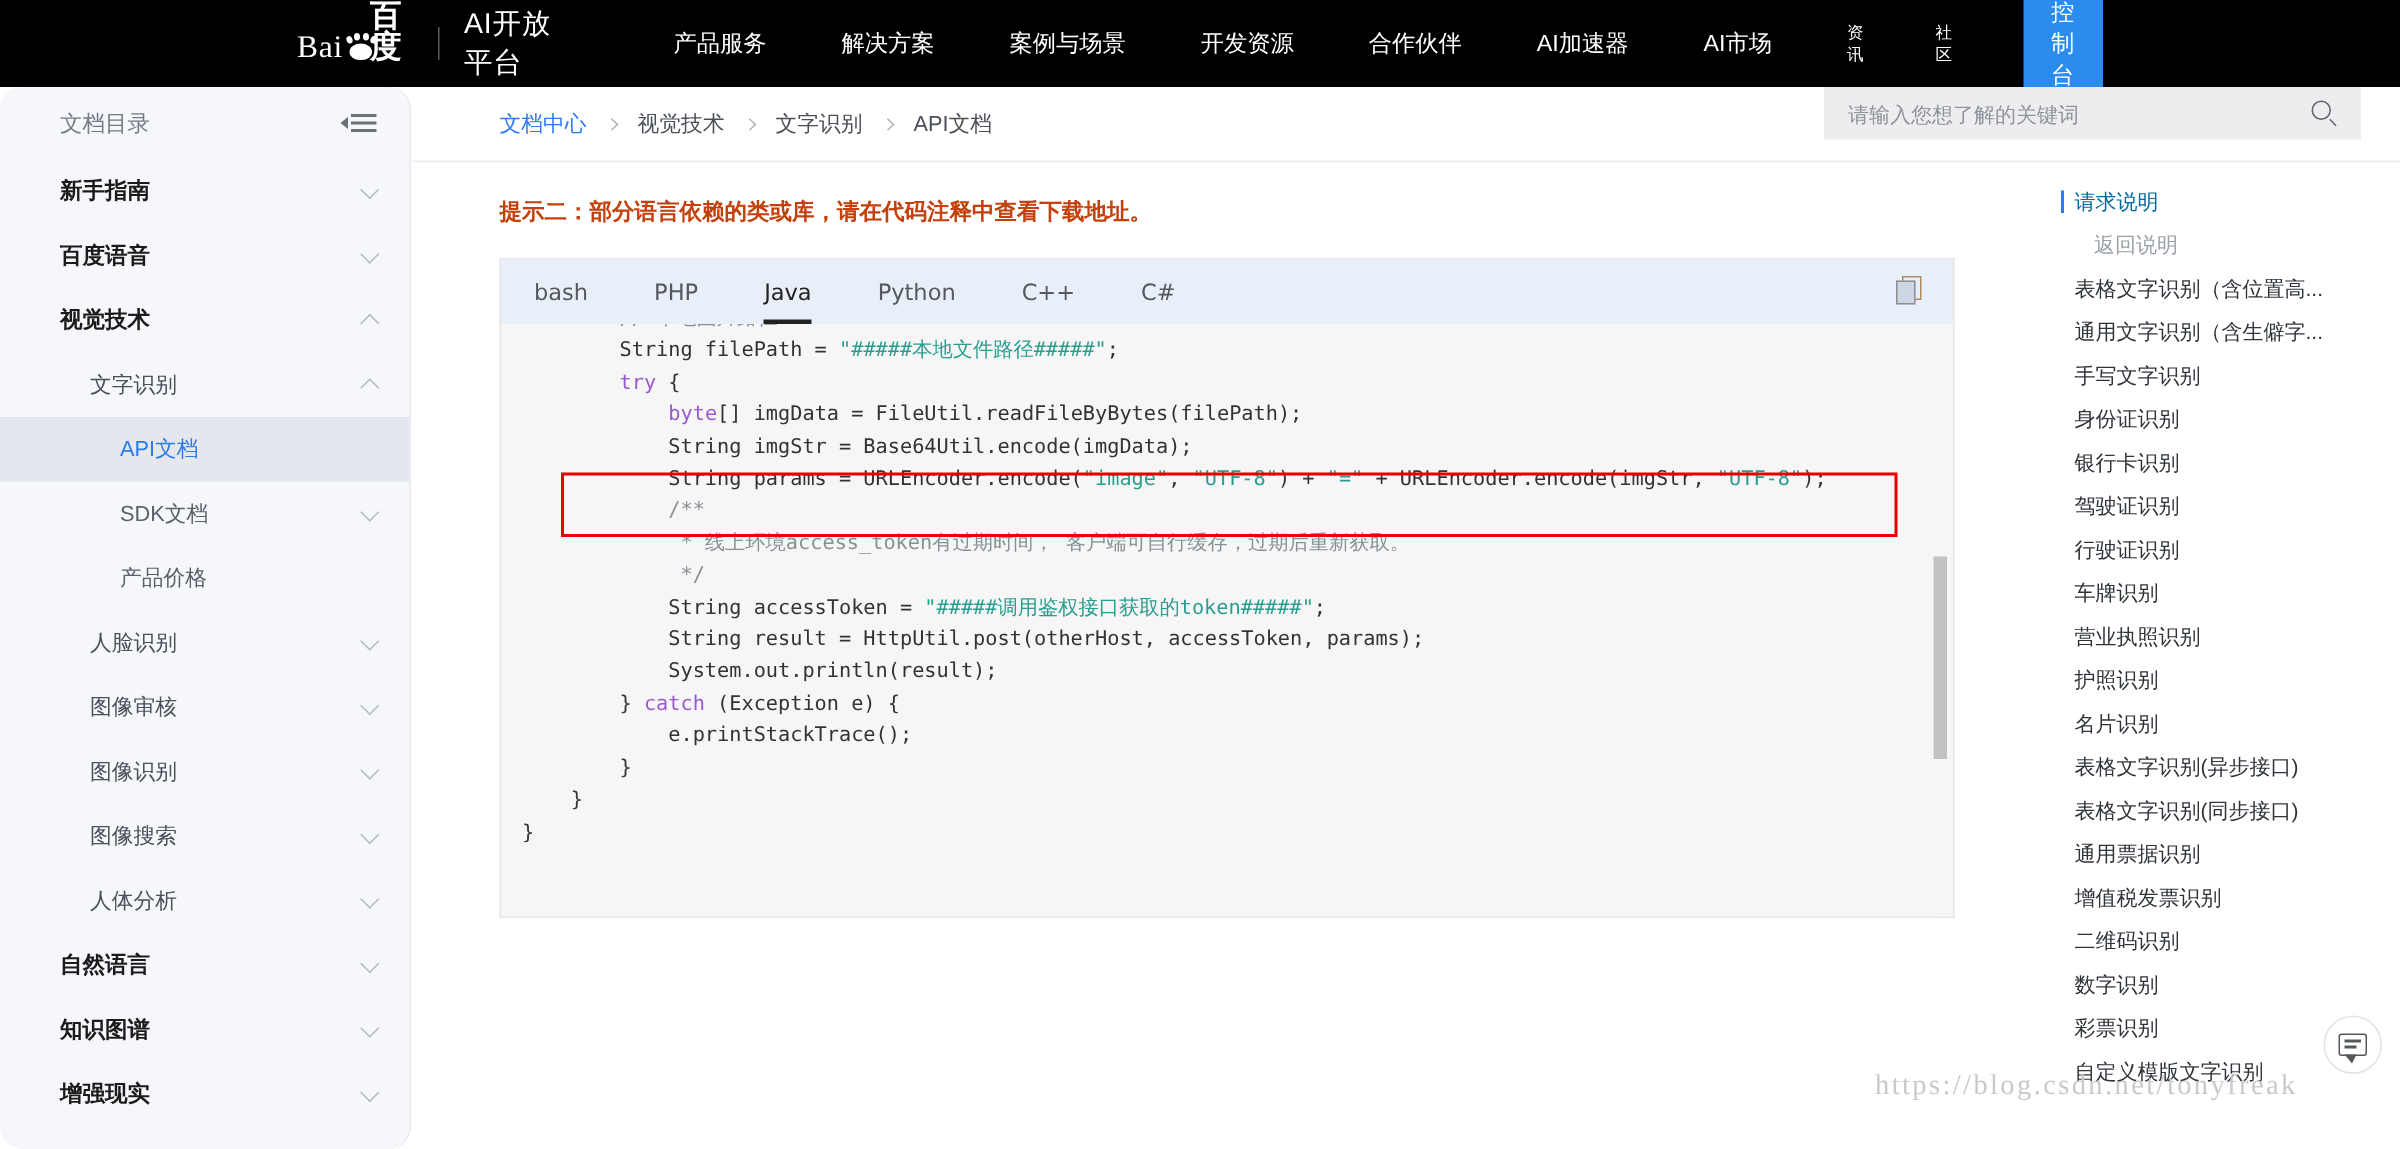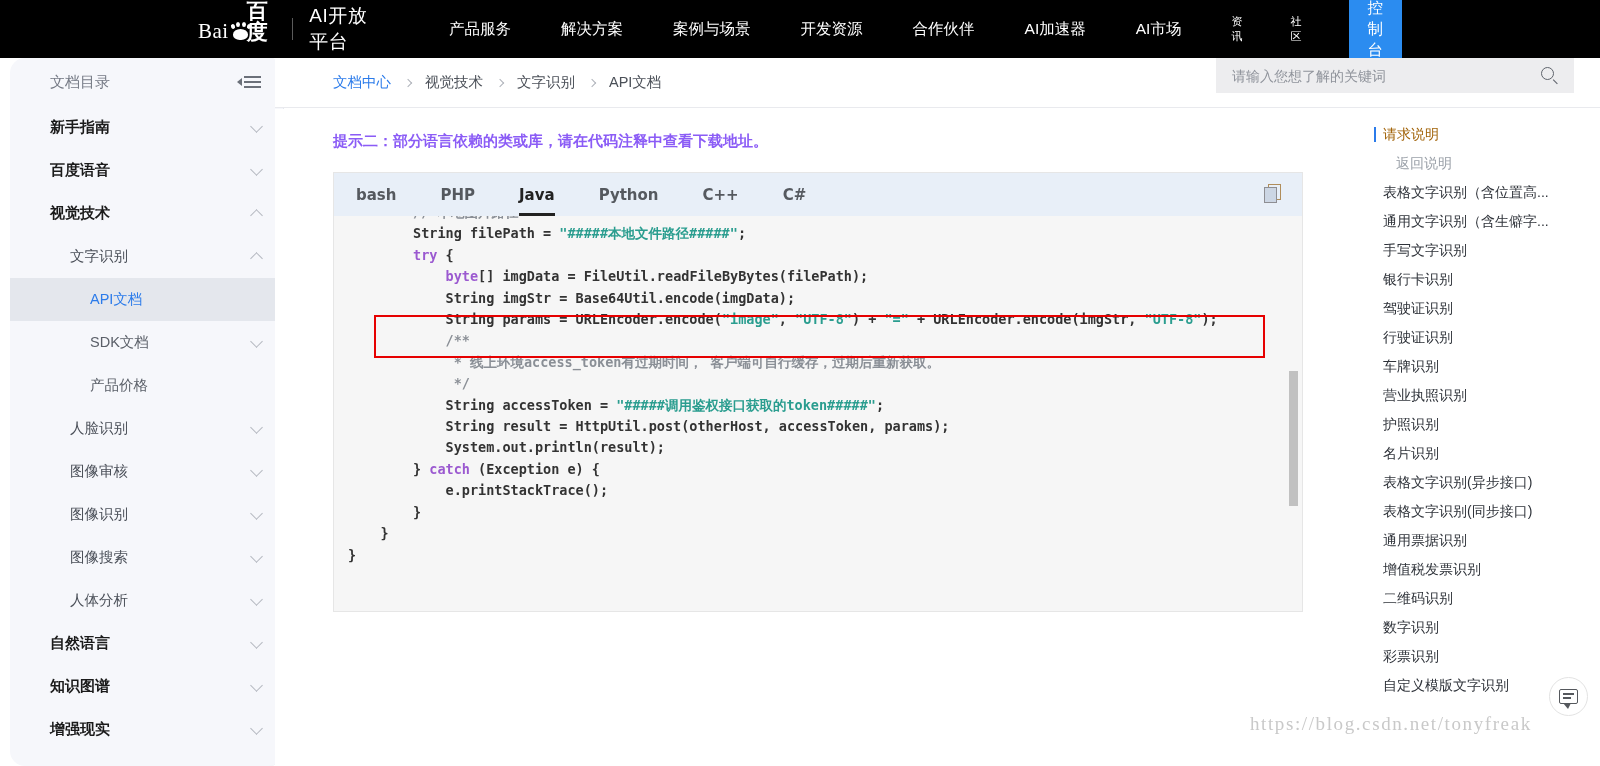--- a/index.html
+++ b/index.html
@@ -33,21 +33,21 @@
   #nav-main .nav-item { color: #fff; font-size: 15.5px; margin-right: 50px; cursor: pointer; white-space: nowrap; }
   #nav-right { display: flex; align-items: center; margin-left: auto; margin-right: 198px; }
   #nav-right .nav-item { color: #fff; font-size: 11px; margin-right: 48px; cursor: pointer; }
   #console-btn {
     background: #2b8cf0; color: #fff; font-size: 15.5px;
     padding: 8px 18px; cursor: pointer; border-radius: 1px;
   }
 
   
   #sidebar {
-    position: absolute; left: 10px; top: 58px; width: 274px; height: 708px;
+    position: absolute; left: 0; top: 58px; width: 274px; height: 708px;
     background: #f6f7fb; border-right: 1px solid #e6e8ee; overflow: hidden; border-radius: 15px;
   }
   #sb-head {
     height: 48px; display: flex; align-items: center;
     padding: 0 22px 0 40px; justify-content: space-between;
   }
   #sb-title { font-size: 15px; color: #757a85; }
   #collapse-icon { display: flex; align-items: center; gap: 2px; cursor: pointer; }
   #collapse-icon .tri {
     width: 0; height: 0; border-top: 4px solid transparent;
@@ -109,26 +109,26 @@
     position: absolute; left: 11.5px; top: 11.5px; width: 6px; height: 1.4px;
     background: #5f646c; transform: rotate(45deg); transform-origin: left center;
   }
 
   
   #content {
     position: absolute; left: 275px; top: 109px; width: 1065px; height: 657px;
     background: #fff; overflow: hidden;
   }
   #tip {
-    margin: 23px 0 0 58px; font-size: 15px; font-weight: bold; color: #8b5cf6;
+    margin: 23px 0 0 58px; font-size: 15px; font-weight: bold; color: #c2410c;
   }
 
   #codewrap {
     position: absolute; left: 58px; top: 63px; width: 970px; height: 440px;
-    background: #f6f6f6; border: 1px solid #e6e6e6; font-weight: bold;
+    background: #f6f6f6; border: 1px solid #e6e6e6;
   }
   #lang-tabs {
     height: 43px; background: #e8eff8; display: flex; align-items: center;
     padding-left: 22px;
   }
   .lang-tab {
     font-size: 15px; color: #55595f; margin-right: 44px; cursor: pointer;
     position: relative; height: 43px; display: flex; align-items: center;
     font-family: "DejaVu Sans", sans-serif;
   }
@@ -169,21 +169,21 @@
   #toc {
     position: absolute; left: 1341px; top: 109px; width: 259px; height: 657px;
     background: #fff; overflow: hidden; padding-top: 11px;
   }
   .toc-item {
     height: 29px; display: flex; align-items: center;
     padding-left: 42px; font-size: 14px; color: #2f333a; cursor: pointer;
     white-space: nowrap;
   }
   .toc-item.sub { padding-left: 55px; color: #9aa0a8; }
-  .toc-item.cur { color: #a16207; padding-left: 42px; position: relative; }
+  .toc-item.cur { color: #0369a1; padding-left: 42px; position: relative; }
   .toc-item.cur::before {
     content: ""; position: absolute; left: 33px; top: 7px;
     width: 2px; height: 15px; background: #2b7bea;
   }
 
   #chat-btn {
     position: absolute; right: 12px; bottom: 50px; width: 39px; height: 39px;
     border-radius: 50%; background: #fff; border: 1px solid #e3e3e3;
     display: flex; align-items: center; justify-content: center; cursor: pointer;
   }
@@ -385,20 +385,21 @@
 </div>
 
 <div id="redbox"></div>
 
 <div id="toc">
     <div class="toc-item cur">请求说明</div>
     <div class="toc-item sub">返回说明</div>
     <div class="toc-item">表格文字识别（含位置高...</div>
     <div class="toc-item">通用文字识别（含生僻字...</div>
     <div class="toc-item">手写文字识别</div>
+    <div class="toc-item">身份证识别</div>
     <div class="toc-item">银行卡识别</div>
     <div class="toc-item">驾驶证识别</div>
     <div class="toc-item">行驶证识别</div>
     <div class="toc-item">车牌识别</div>
     <div class="toc-item">营业执照识别</div>
     <div class="toc-item">护照识别</div>
     <div class="toc-item">名片识别</div>
     <div class="toc-item">表格文字识别(异步接口)</div>
     <div class="toc-item">表格文字识别(同步接口)</div>
     <div class="toc-item">通用票据识别</div>

